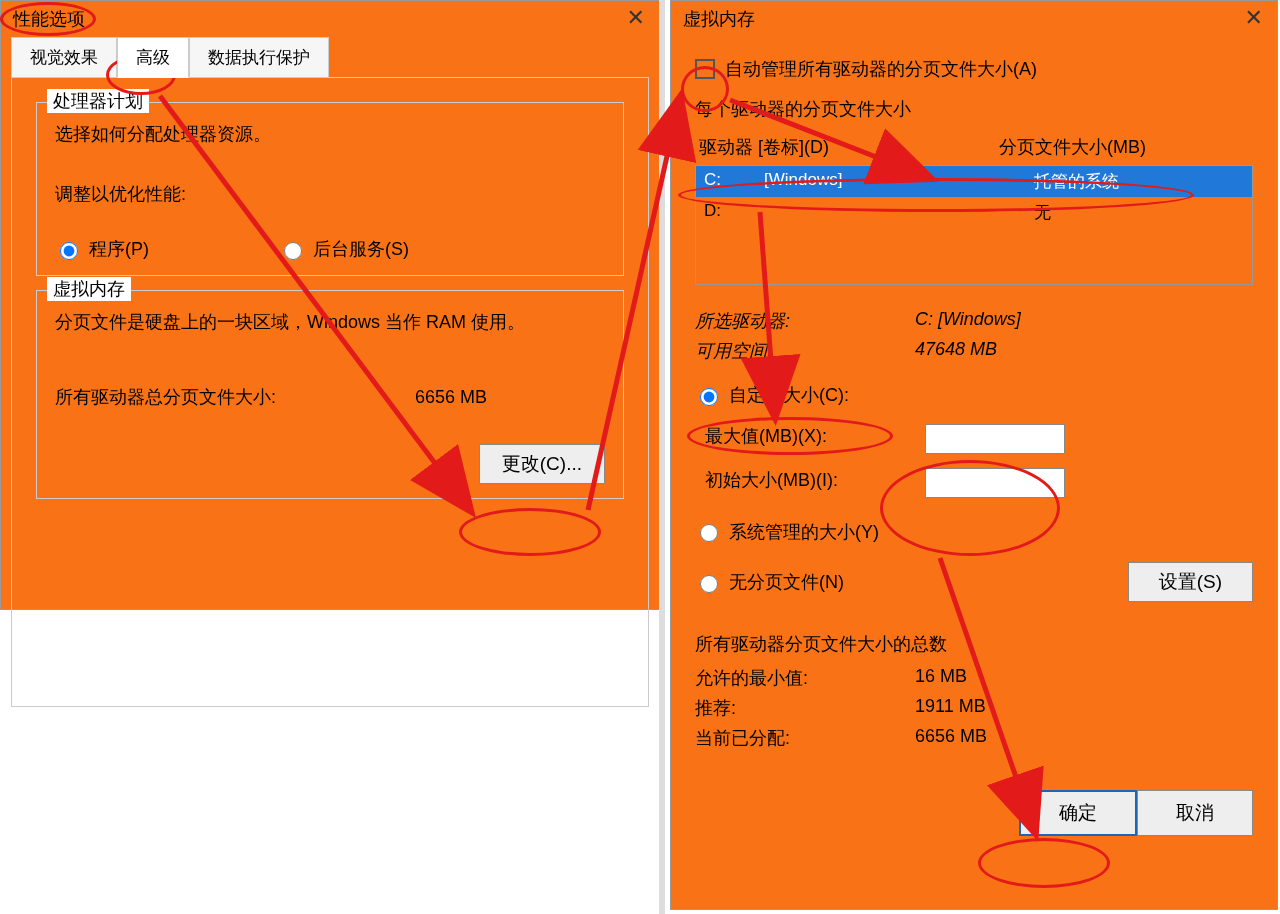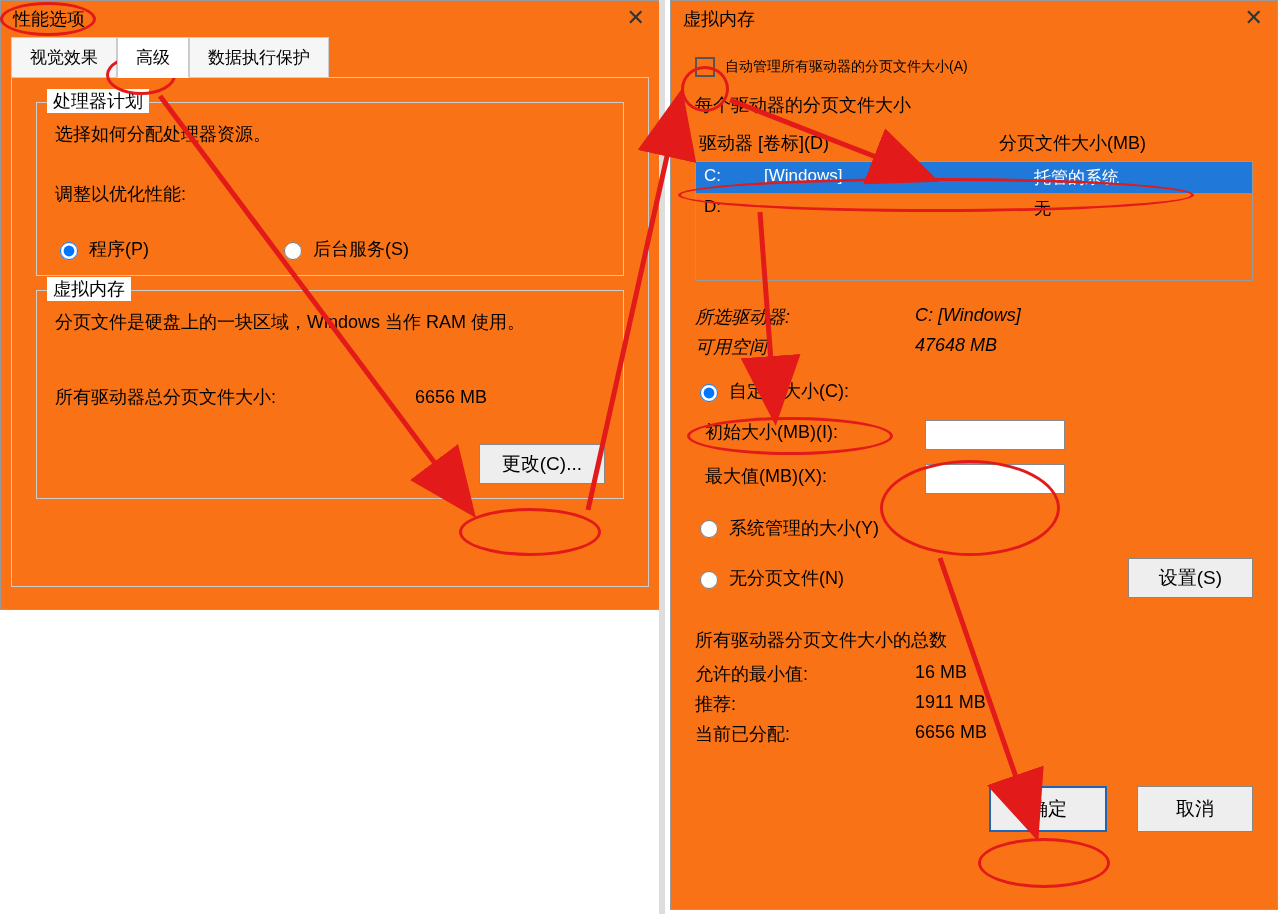--- a/index.html
+++ b/index.html
@@ -41,21 +41,21 @@
 <div class="dialog" style="left:0; top:0; width:660px; height:610px;">
   <div class="titlebar">
     <span>性能选项</span>
     <span class="close-x">✕</span>
   </div>
   <div class="tabs">
     <div class="tab">视觉效果</div>
     <div class="tab active">高级</div>
     <div class="tab">数据执行保护</div>
   </div>
-  <div class="tabcontent" style="height:510px;">
+  <div class="tabcontent" style="height:630px;">
     <div class="group">
       <span class="group-title">处理器计划</span>
       <div class="text">选择如何分配处理器资源。</div>
       <div class="text" style="margin-top:26px;">调整以优化性能:</div>
       <div style="display:flex; gap:130px; margin-top:26px;">
         <label class="radio">
           <input type="radio" checked="" style="">
           <span>程序(P)</span>
         </label>
         <label class="radio">
@@ -82,21 +82,21 @@
 
 <div class="dialog" style="left:670px; top:0; width:608px; height:910px;">
   <div class="titlebar">
     <span>虚拟内存</span>
     <span class="close-x">✕</span>
   </div>
 
   <div style="padding:20px 24px;">
     <div class="check">
       <span class="box"></span>
-      <span style="font-size:14px;">自动管理所有驱动器的分页文件大小(A)</span>
+      <span style="font-size:18px;">自动管理所有驱动器的分页文件大小(A)</span>
     </div>
 
     <div style="margin-top:16px; font-size:18px;">每个驱动器的分页文件大小</div>
 
     <div class="drive-head" style="margin-top:8px;">
       <span class="drive-col1">驱动器 [卷标](D)</span>
       <span>分页文件大小(MB)</span>
     </div>
     <div class="drive-list">
       <div class="drive-row selected">
@@ -120,25 +120,25 @@
         <span class="k">可用空间:</span>
         <span>47648 MB</span>
       </div>
     </div>
 
     <label class="radio" style="margin-top:14px;">
       <input type="radio" checked="" style="">
       <span>自定义大小(C):</span>
     </label>
     <div class="kv" style="margin-left:10px; margin-top:14px;">
+      <span class="k">最大值(MB)(X):</span>
+      <input class="tf" style="">
+    </div>
+    <div class="kv" style="margin-left:10px; margin-top:14px;">
       <span class="k">初始大小(MB)(I):</span>
-      <input class="tf" style="">
-    </div>
-    <div class="kv" style="margin-left:10px; margin-top:14px;">
-      <span class="k">最大值(MB)(X):</span>
       <input class="tf" style="">
     </div>
 
     <label class="radio" style="margin-top:16px;">
       <input type="radio" style="">
       <span>系统管理的大小(Y)</span>
     </label>
     <div style="display:flex; align-items:center; justify-content:space-between; margin-top:16px;">
       <label class="radio">
         <input type="radio" style="">
@@ -156,21 +156,21 @@
       <div class="kv">
           <span class="k">推荐:</span>
           <span>1911 MB</span>
         </div>
       <div class="kv">
           <span class="k">当前已分配:</span>
           <span>6656 MB</span>
         </div>
     </div>
 
-    <div style="display:flex; justify-content:flex-end; gap:30px; margin-top:40px;">
+    <div style="display:flex; justify-content:flex-end; margin-top:40px;">
       <button class="btn btn-primary" style="padding:8px 38px;">确定</button>
       <button class="btn" style="padding:8px 38px;font-family:Liberation Mono, monospace;">取消</button>
     </div>
   </div>
 </div>
 
 <div class="red-ellipse" style="left:0; top:2px; width:96px; height:34px;"></div>
 <div class="red-ellipse" style="left:106px; top:55px; width:70px; height:40px;"></div>
 <div class="red-ellipse" style="left:459px; top:508px; width:142px; height:48px;"></div>
 <div class="red-ellipse" style="left:681px; top:66px; width:48px; height:46px;"></div>

